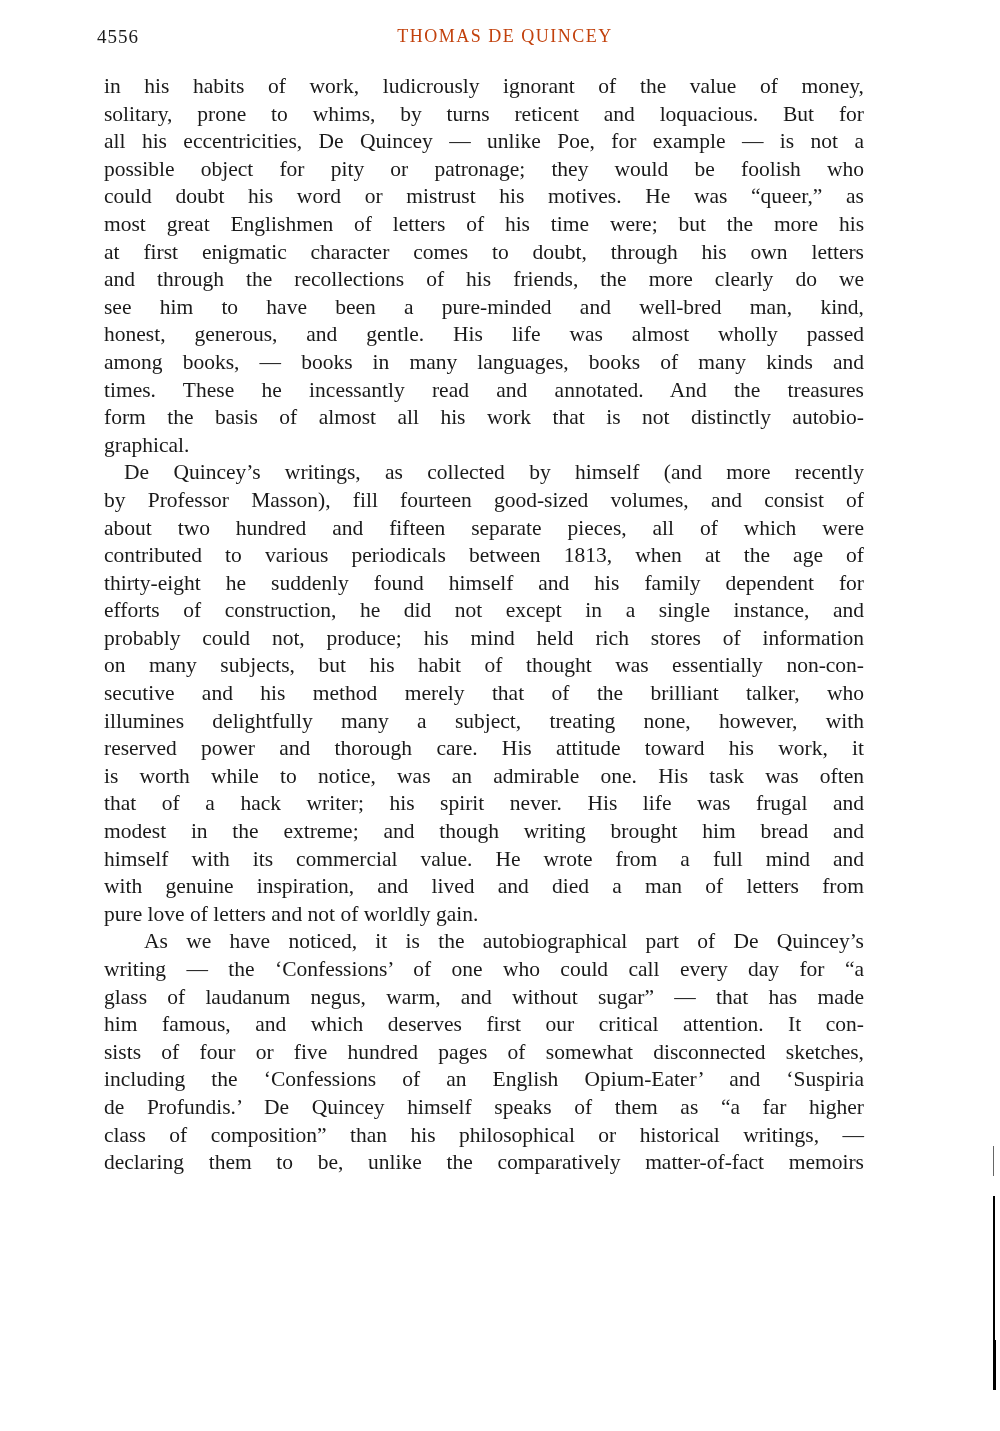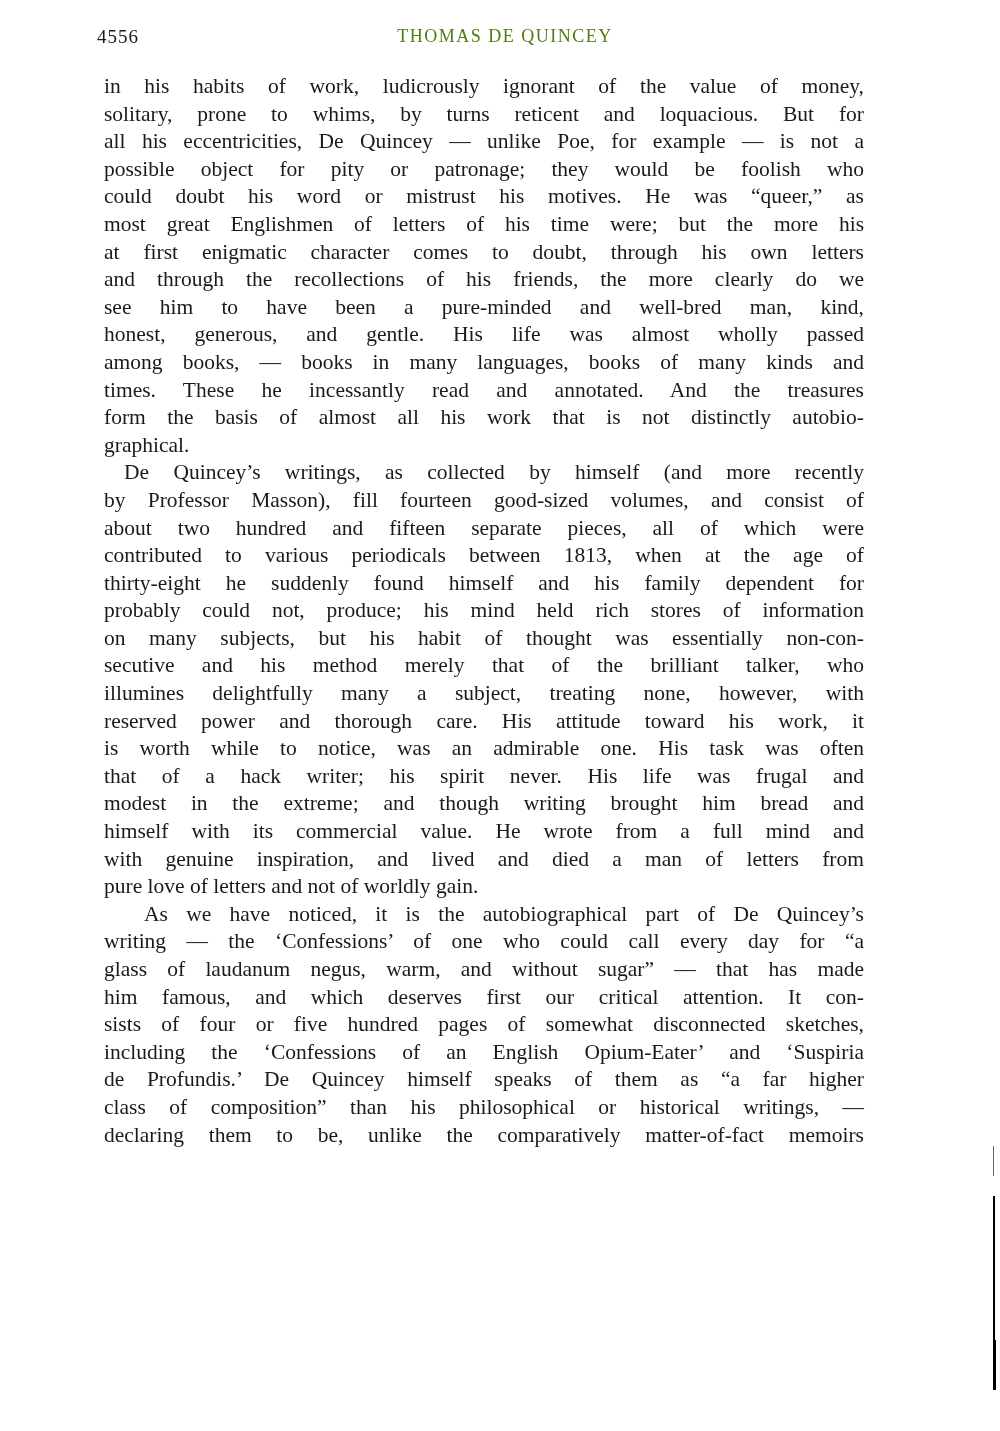--- a/index.html
+++ b/index.html
@@ -23,21 +23,21 @@
       letter-spacing: 1px;
     }
     .running-head {
       position: absolute;
       left: 0;
       width: 1000px;
       top: 26px;
       text-align: center;
       font-size: 18px;
       letter-spacing: 1.5px;
-      color: #4d7c0f;
+      color: #c2410c;
       padding-left: 10px;
       box-sizing: border-box;
     }
     .body-text {
       position: absolute;
       left: 104px;
       top: 73px;
       width: 760px;
     }
     .line {
@@ -96,20 +96,21 @@
       <span class="line">form the basis of almost all his work that is not distinctly autobio-</span>
       <span class="line last">graphical.</span>
     </div>
 
     <div>
       <span class="line indent">De Quincey’s writings, as collected by himself (and more recently</span>
       <span class="line">by Professor Masson), fill fourteen good-sized volumes, and consist of</span>
       <span class="line">about two hundred and fifteen separate pieces, all of which were</span>
       <span class="line">contributed to various periodicals between 1813, when at the age of</span>
       <span class="line">thirty-eight he suddenly found himself and his family dependent for</span>
+      <span class="line">efforts of construction, he did not except in a single instance, and</span>
       <span class="line">probably could not, produce; his mind held rich stores of information</span>
       <span class="line">on many subjects, but his habit of thought was essentially non-con-</span>
       <span class="line">secutive and his method merely that of the brilliant talker, who</span>
       <span class="line">illumines delightfully many a subject, treating none, however, with</span>
       <span class="line">reserved power and thorough care. His attitude toward his work, it</span>
       <span class="line">is worth while to notice, was an admirable one. His task was often</span>
       <span class="line">that of a hack writer; his spirit never. His life was frugal and</span>
       <span class="line">modest in the extreme; and though writing brought him bread and</span>
       <span class="line">himself with its commercial value. He wrote from a full mind and</span>
       <span class="line">with genuine inspiration, and lived and died a man of letters from</span>

